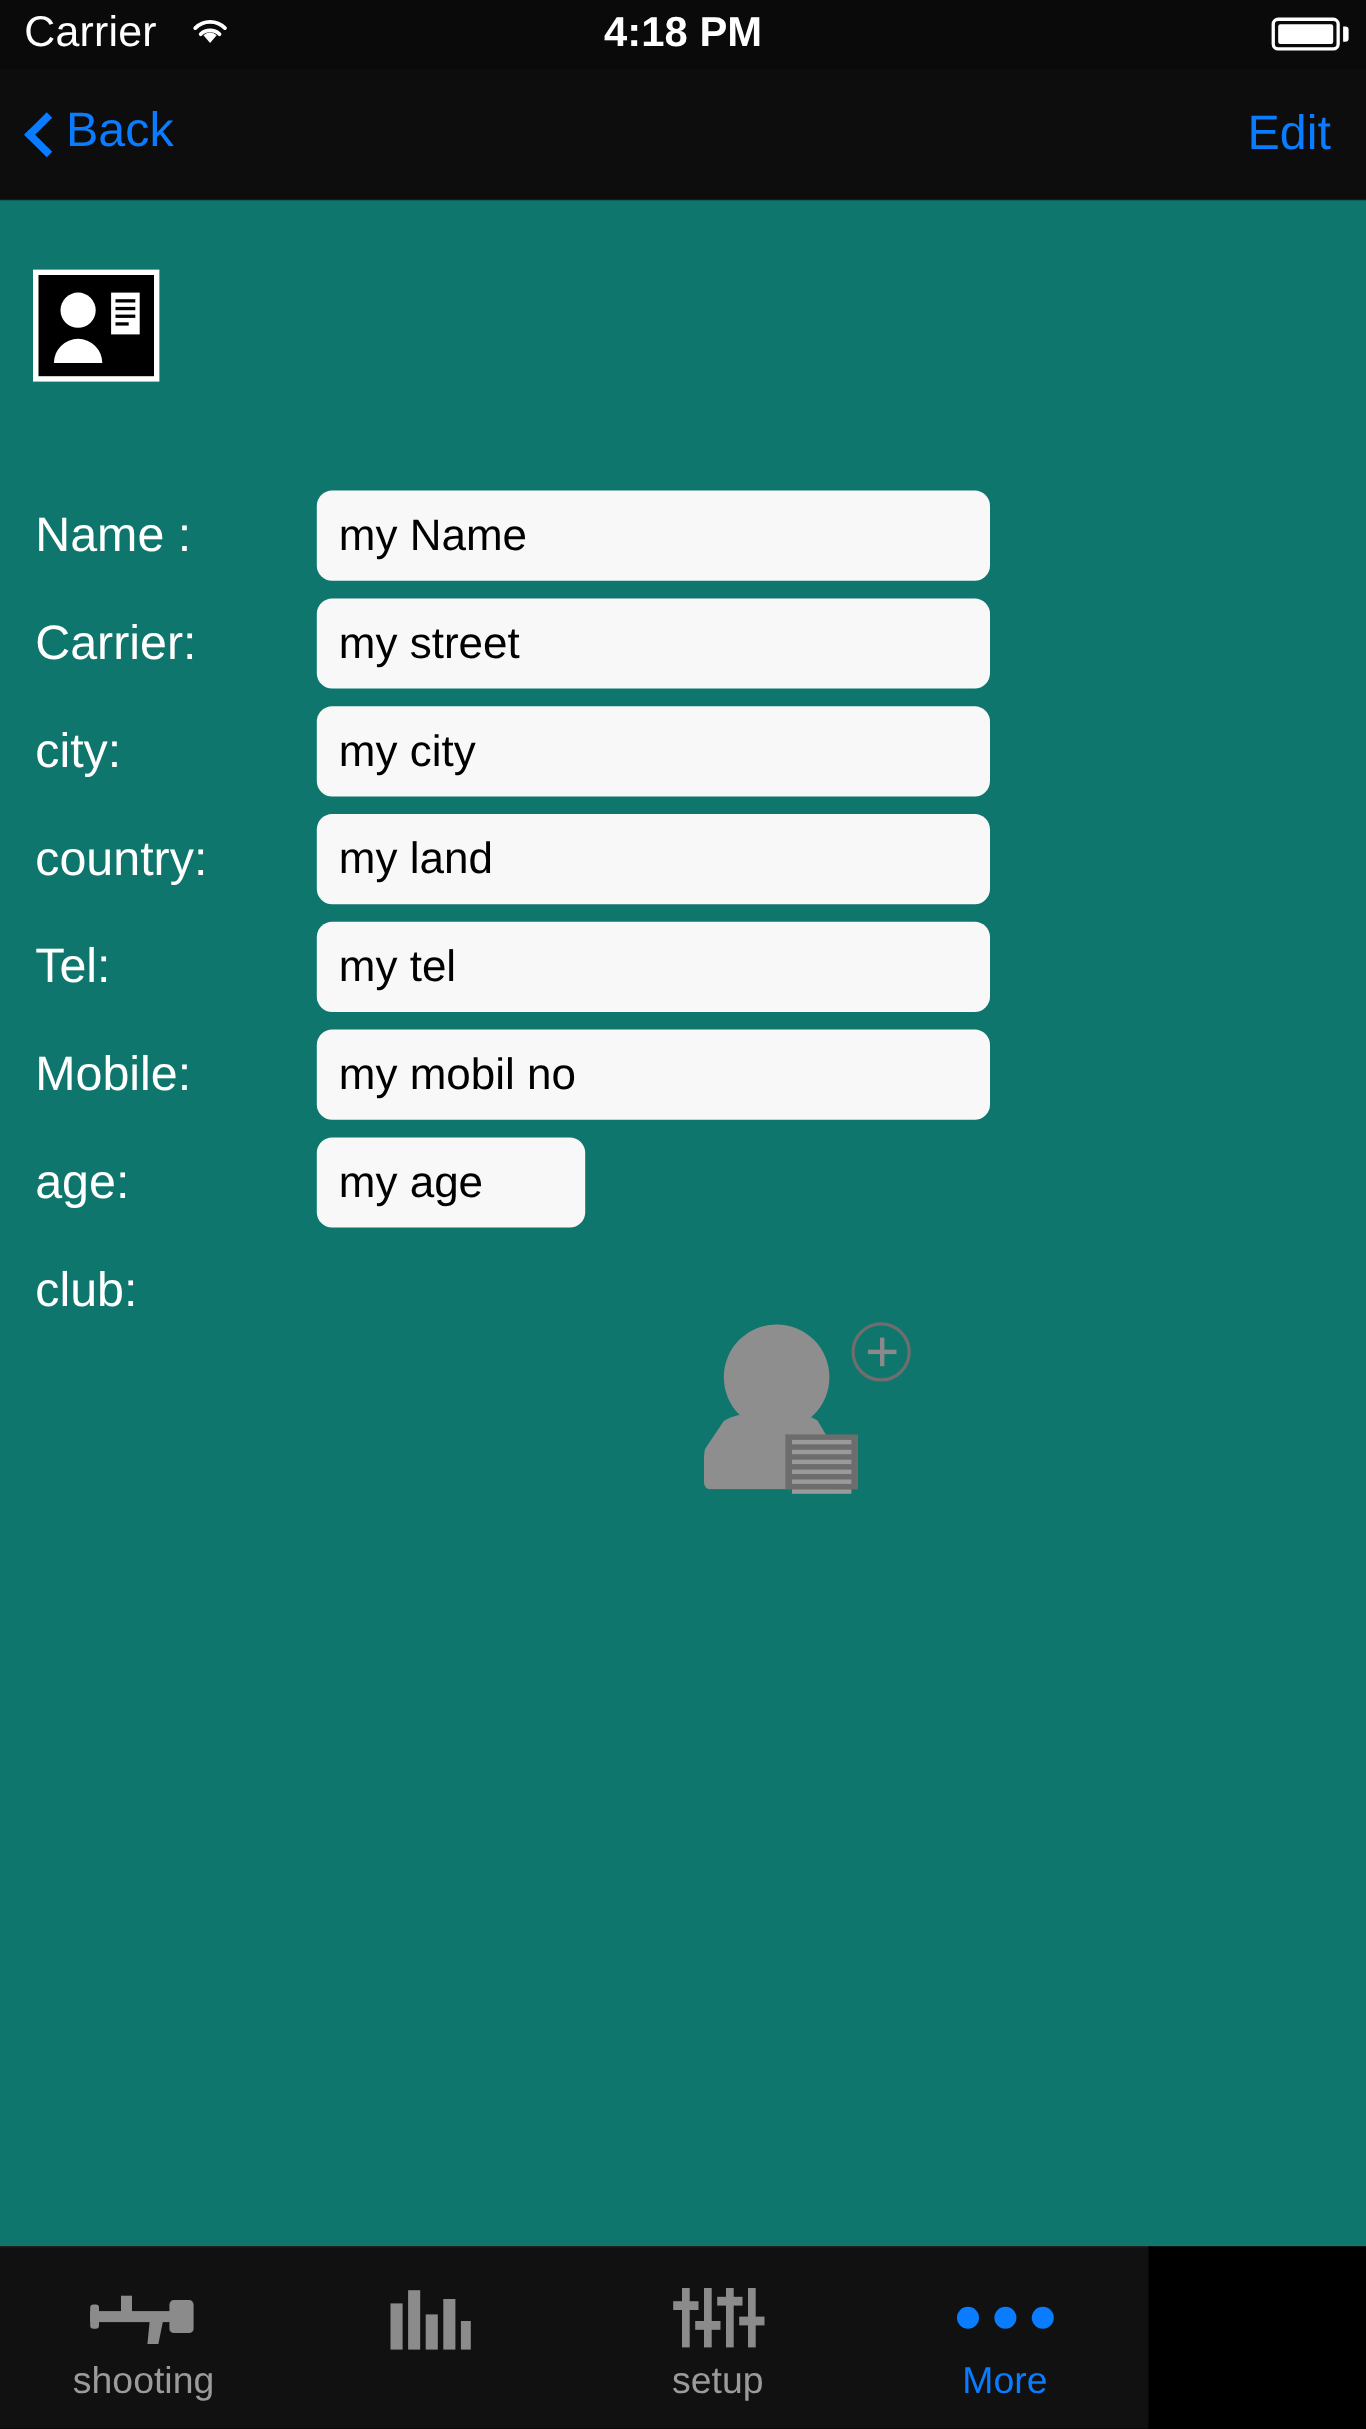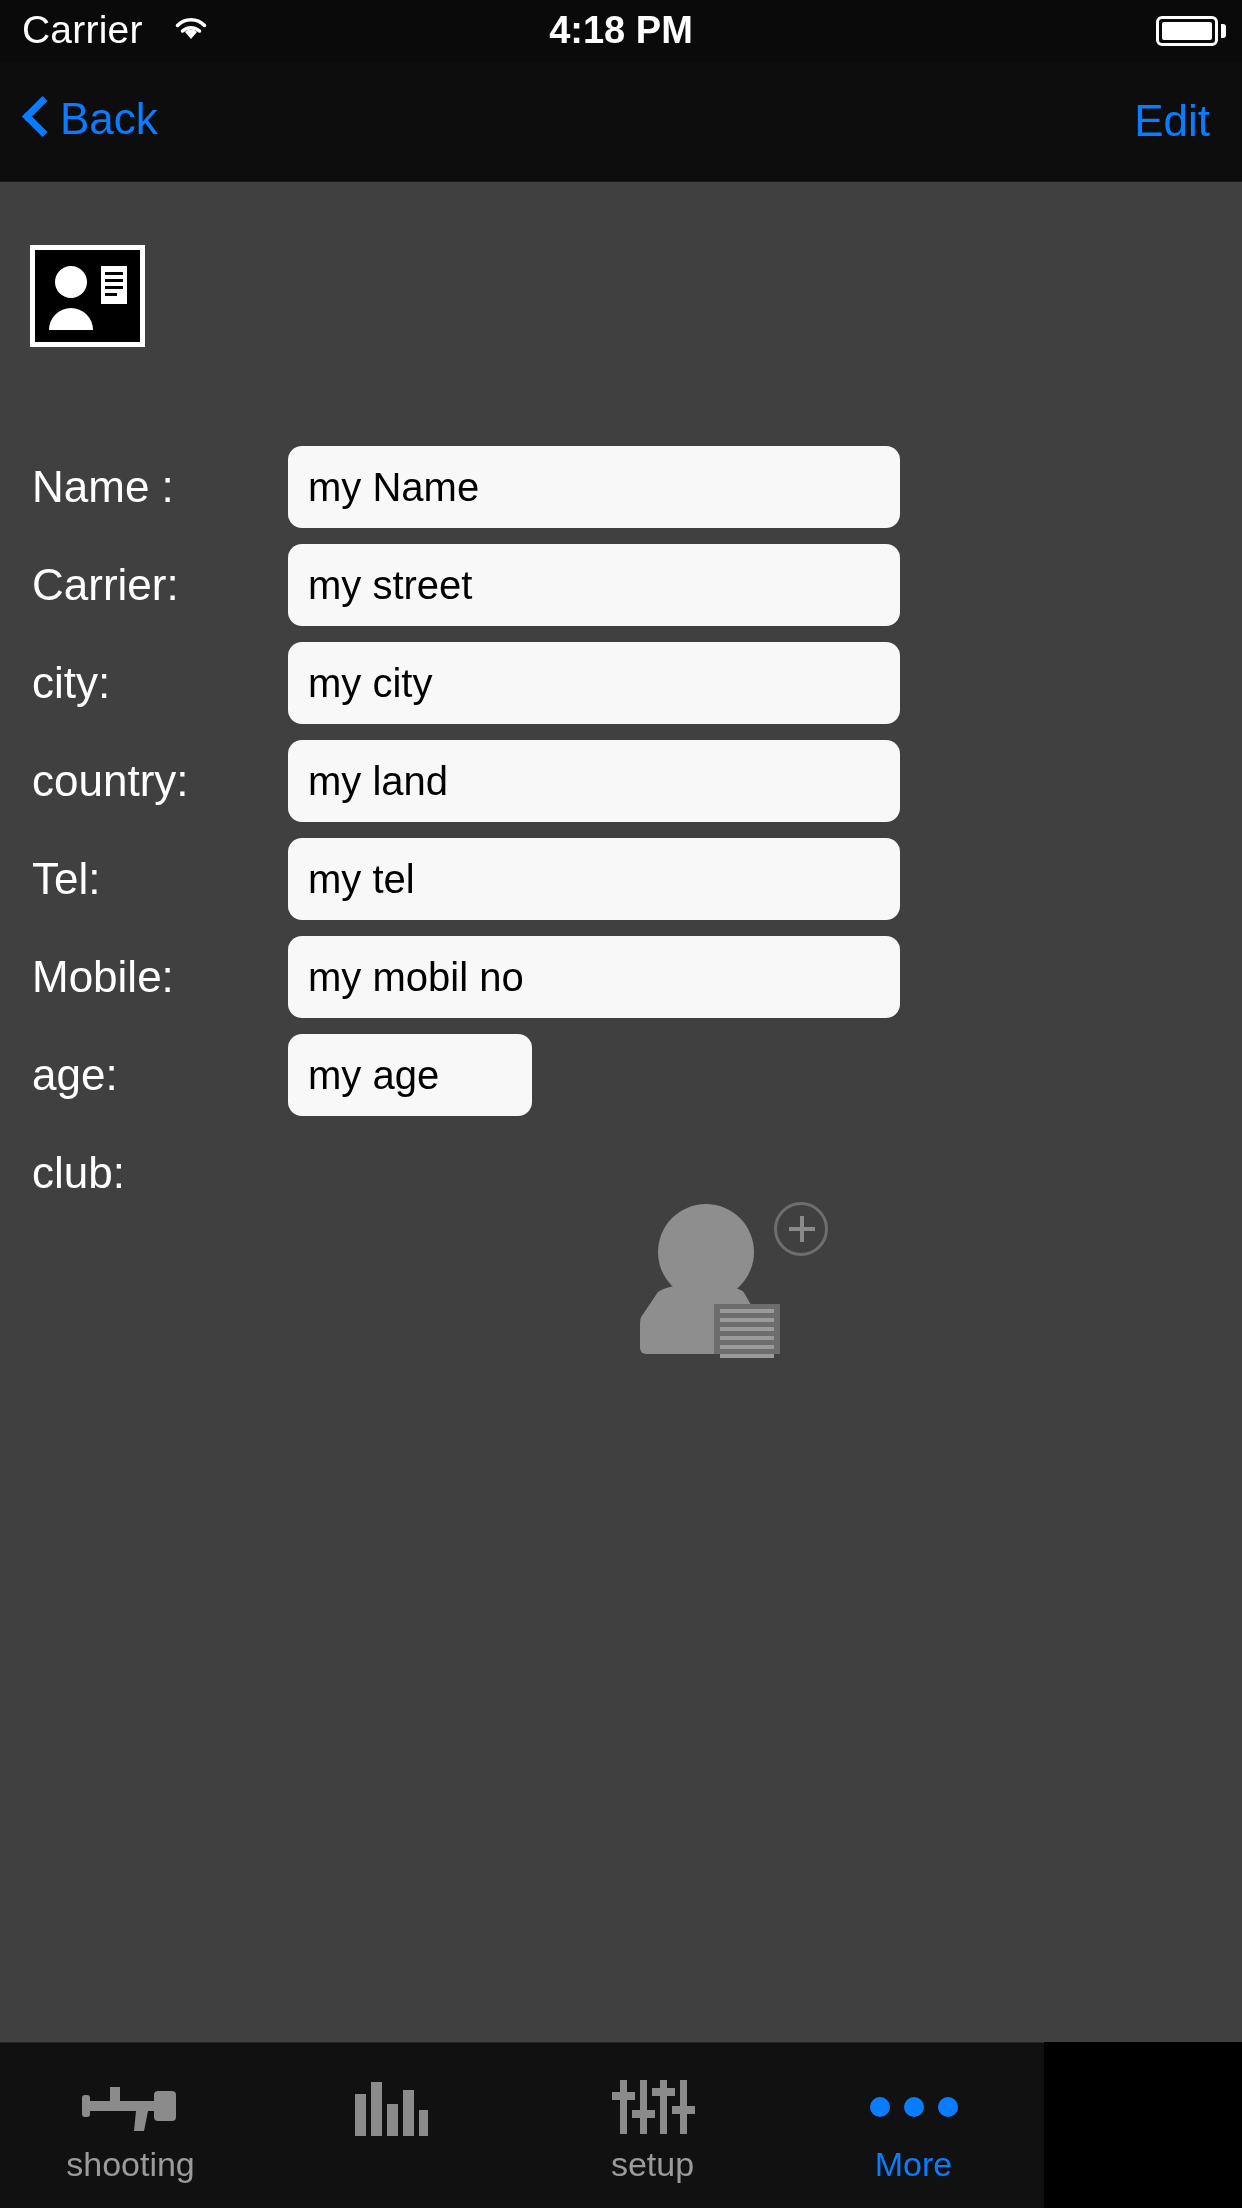--- a/index.html
+++ b/index.html
@@ -76,21 +76,21 @@
     top: 62px; left: 0;
     width: 1242px;
     height: 120px;
     background: #0d0d0d;
     border-bottom: 1px solid #1b1b1b;
   }
   .nav-back {
     position: absolute;
     left: 24px; top: 32px;
     display: flex;
-    align-items: flex-start;
+    align-items: flex-end;
     gap: 10px;
     cursor: pointer;
   }
   .chev {
     width: 26px; height: 44px;
     position: relative;
   }
   .chev::before {
     content: "";
     position: absolute;
@@ -111,21 +111,21 @@
     color: #0a7cff;
     cursor: pointer;
   }
 
   
   .content {
     position: absolute;
     top: 182px; left: 0;
     width: 1242px;
     height: 1860px;
-    background: #404040;
+    background: #0f766e;
   }
 
   .contact-thumb {
     position: absolute;
     left: 30px; top: 63px;
     width: 115px; height: 102px;
     border: 5px solid #ffffff;
     background: #000;
   }
 

